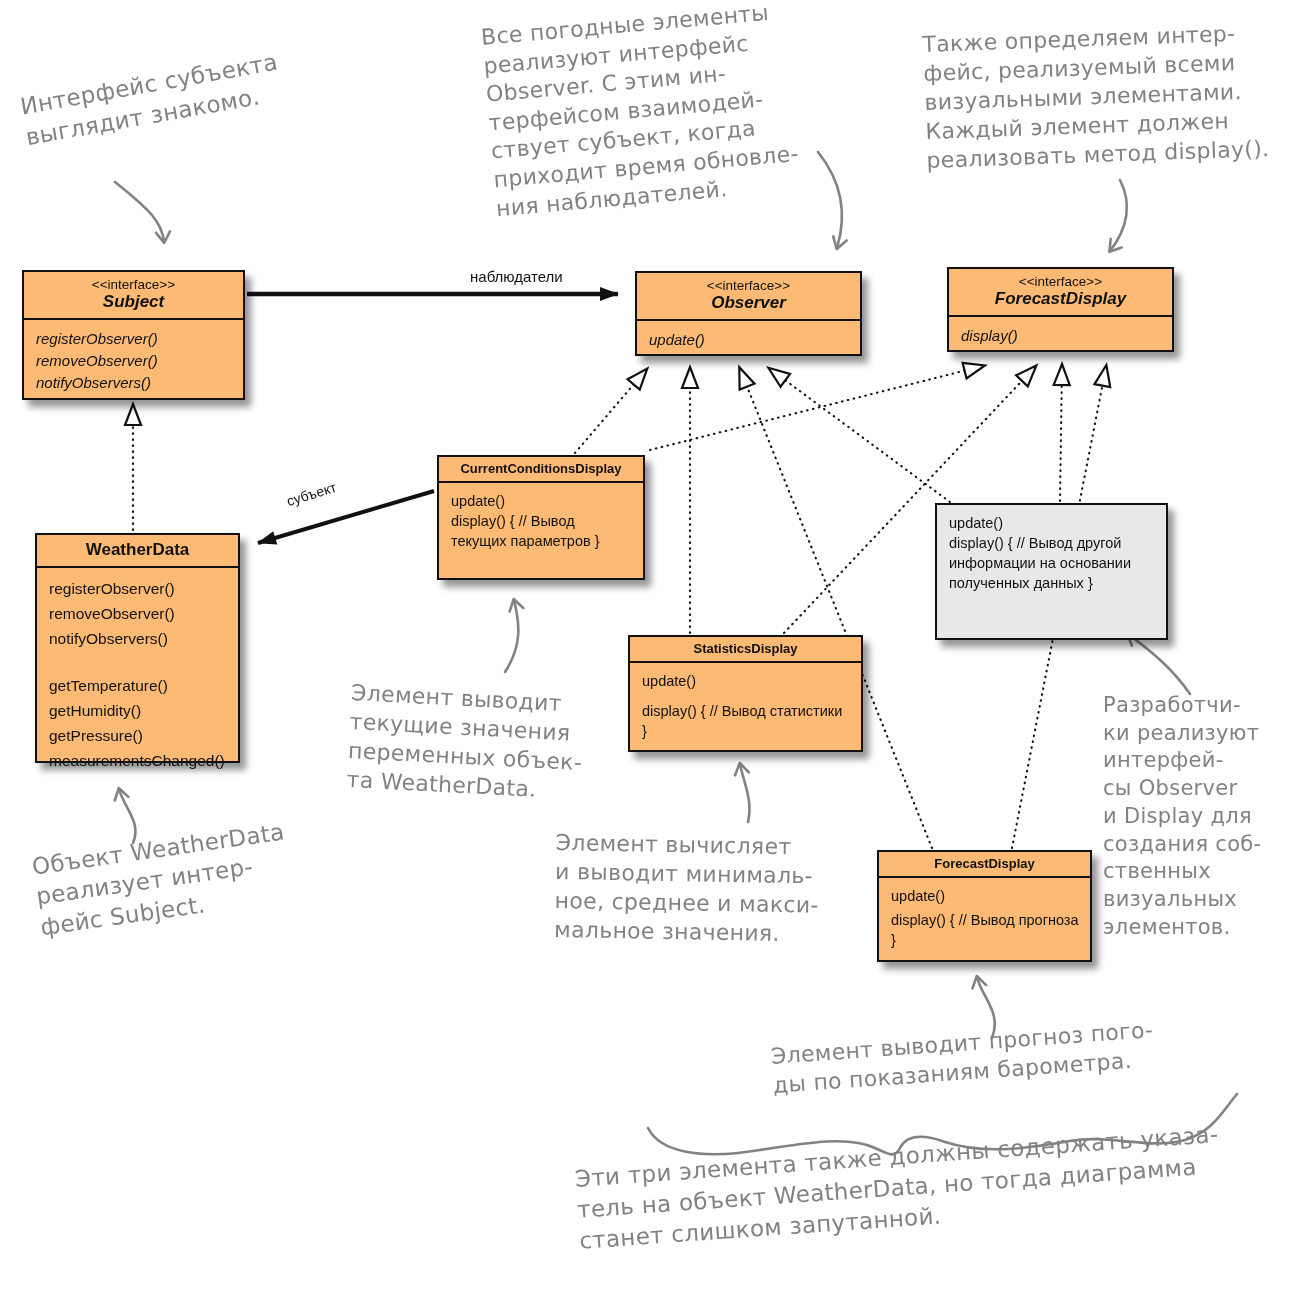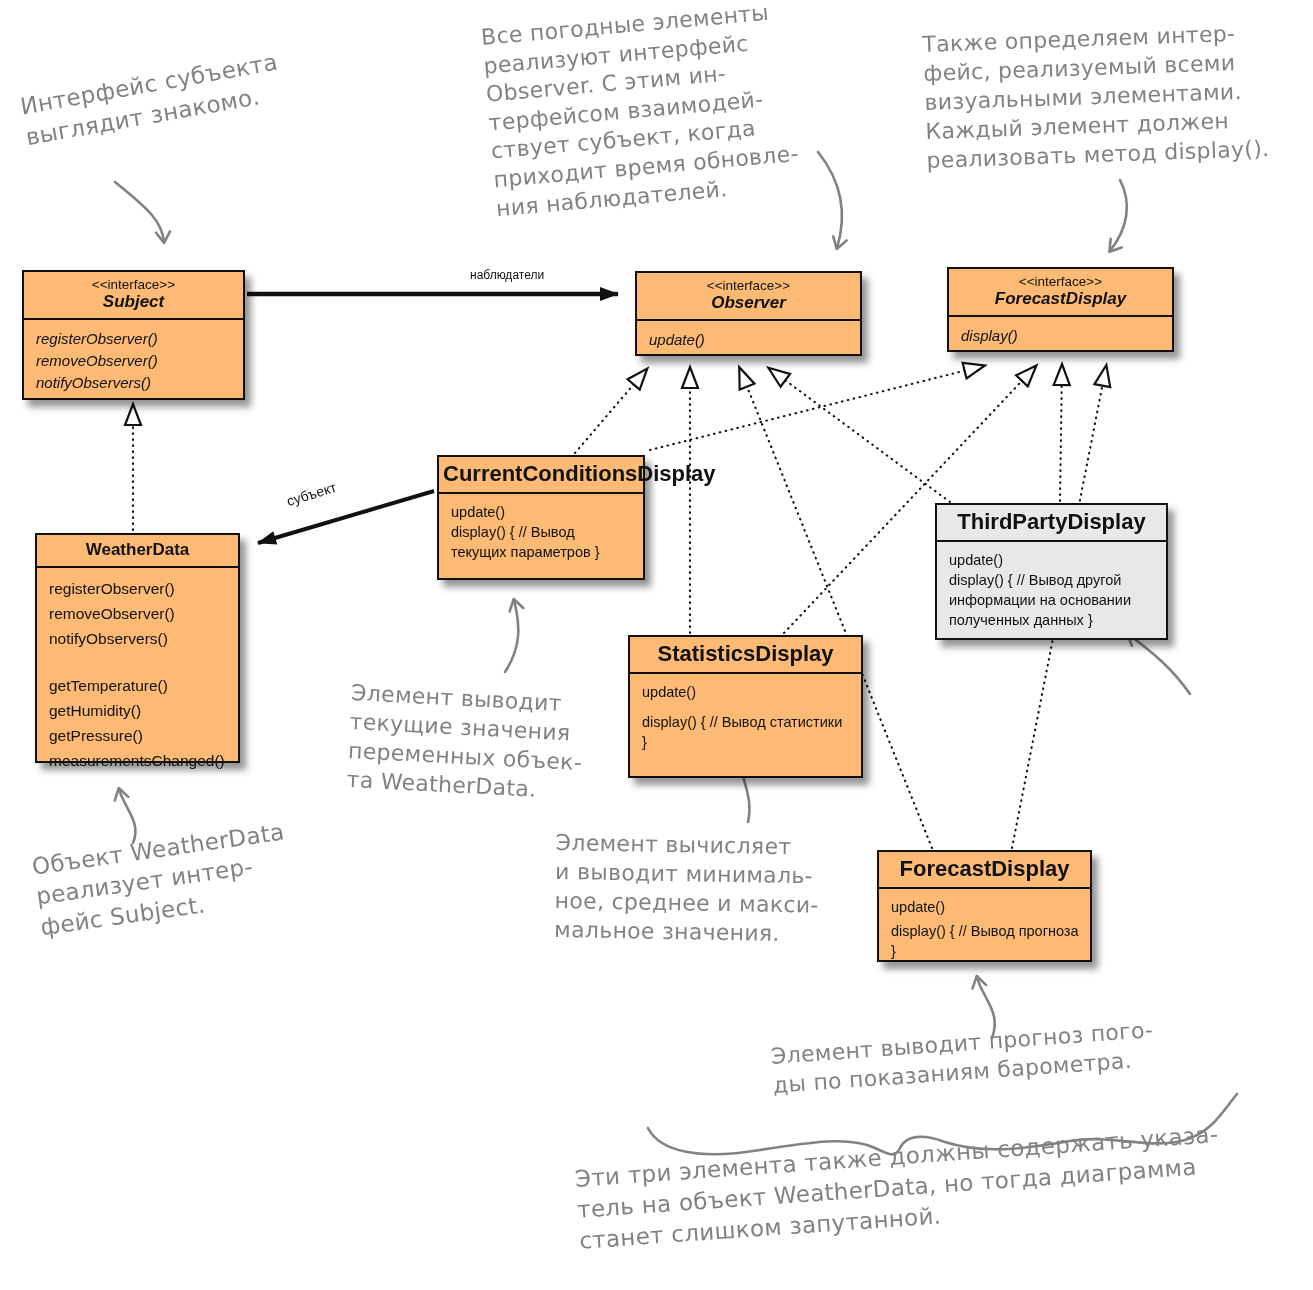--- a/index.html
+++ b/index.html
@@ -13,30 +13,30 @@
   .box .hdr{border-bottom:2px solid #111;text-align:center;padding:5px 4px 6px 4px;}
   .box .stereo{font-size:13.5px;}
   .box .cname{font-size:17px;font-weight:bold;}
   .iface .cname{font-style:italic;}
   .box .body{padding:8px 10px 12px 12px;}
   .m{font-size:15px;line-height:22px;}
   .iface .m{font-style:italic;}
   .wd .m{font-size:15.5px;line-height:25px;}
   .gap{height:22px;}
   .disp .hdr{padding:4px 4px 5px 4px;}
-  .disp .cname{font-size:22px;}
+  .disp .cname{font-size:13px;}
   .disp .m{font-size:14.5px;line-height:20px;}
   .graybox{background:#e8e8e8;}
 
   
   .hand{position:absolute;font-family:"DejaVu Sans", sans-serif;color:#828282;
         white-space:pre-line;letter-spacing:0.3px;transform-origin:left top;}
 
   
-  .edgelabel{position:absolute;font-size:12px;color:#111;}
+  .edgelabel{position:absolute;font-size:15px;color:#111;}
 </style>
 </head>
 <body>
 
 <div class="canvas">
 
   <svg class="wires" viewBox="0 0 1313 1290" xmlns="http://www.w3.org/2000/svg">
     <defs>
       <marker id="triHollow" markerUnits="userSpaceOnUse" markerWidth="26" markerHeight="22" refX="21" refY="10" orient="auto">
         <path d="M2,2 L23,10 L2,18 Z" fill="#ffffff" stroke="#111111" stroke-width="2.2"></path>
@@ -133,34 +133,31 @@
   <div class="box disp" style="left:437px;top:455px;width:208px;height:125px;">
     <div class="hdr">
       <div class="cname">CurrentConditionsDisplay</div>
     </div>
     <div class="body">
       <div class="m">update()</div>
       <div class="m">display() { // Вывод текущих параметров }</div>
     </div>
   </div>
 
-  <div class="box disp" style="left:628px;top:635px;width:235px;height:143px;">
+  <div class="box disp" style="left:628px;top:635px;width:235px;height:117px;">
     <div class="hdr">
       <div class="cname">StatisticsDisplay</div>
     </div>
     <div class="body">
       <div class="m" style="margin-bottom:10px;">update()</div>
       <div class="m">display() { // Вывод статистики  }</div>
     </div>
   </div>
 
   <div class="box disp graybox" style="left:935px;top:503px;width:233px;height:137px;">
-    <div class="hdr">
-      <div class="cname">ThirdPartyDisplay</div>
-    </div>
     <div class="body">
       <div class="m">update()</div>
       <div class="m">display() { // Вывод другой информации на основании полученных данных  }</div>
     </div>
   </div>
 
   <div class="box disp" style="left:877px;top:850px;width:215px;height:112px;">
     <div class="hdr">
       <div class="cname">ForecastDisplay</div>
     </div>
@@ -194,20 +191,29 @@
 
   <div class="hand" style="left:30px;top:852px;width:310px;font-size:23px;line-height:1.32;transform:rotate(-8deg);">Объект WeatherData
 реализует интер-
 фейс Subject.</div>
 
   <div class="hand" style="left:556px;top:828px;width:320px;font-size:22px;line-height:1.32;transform:rotate(1deg);">Элемент вычисляет
 и выводит минималь-
 ное, среднее и макси-
 мальное значения.</div>
 
+  <div class="hand" style="left:1103px;top:692px;width:210px;font-size:21px;line-height:1.32;">Разработчи-
+ки реализуют
+интерфей-
+сы Observer
+и Display для
+создания соб-
+ственных
+визуальных
+элементов.</div>
 
   <div class="hand" style="left:770px;top:1042px;width:460px;font-size:22px;line-height:1.32;transform:rotate(-4deg);">Элемент выводит прогноз пого-
 ды по показаниям барометра.</div>
 
   <div class="hand" style="left:574px;top:1164px;width:740px;font-size:23px;line-height:1.35;transform:rotate(-4deg);">Эти три элемента также должны содержать указа-
 тель на объект WeatherData, но тогда диаграмма
 станет слишком запутанной.</div>
 
 </div>
 

